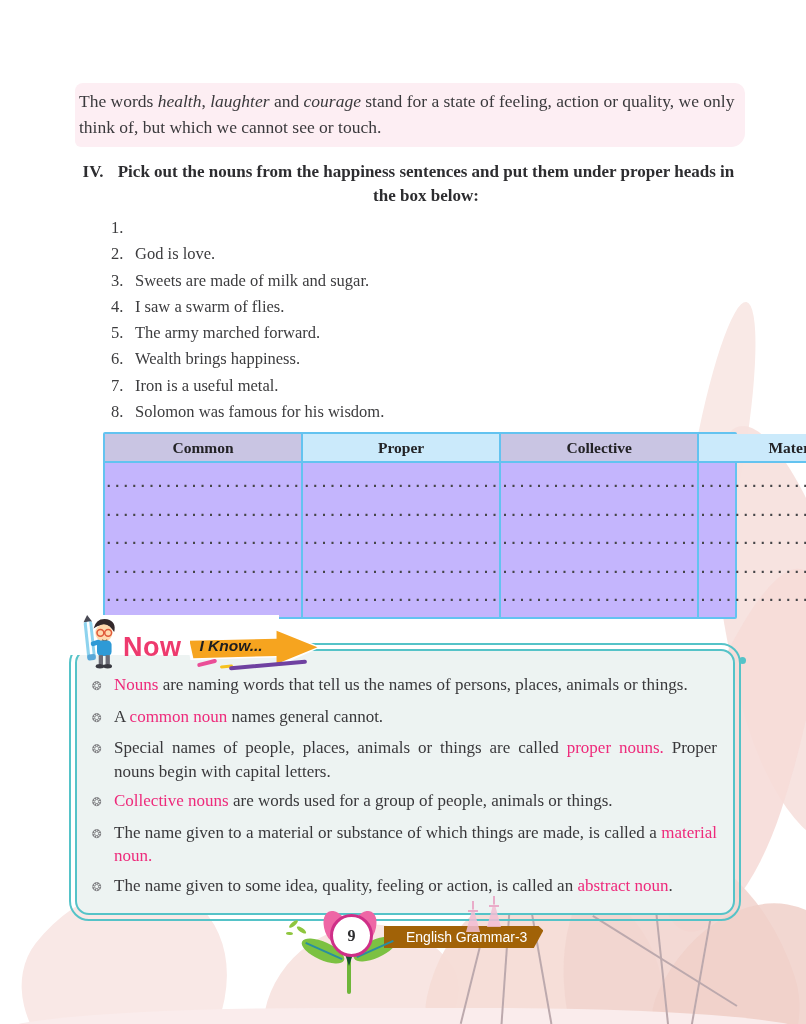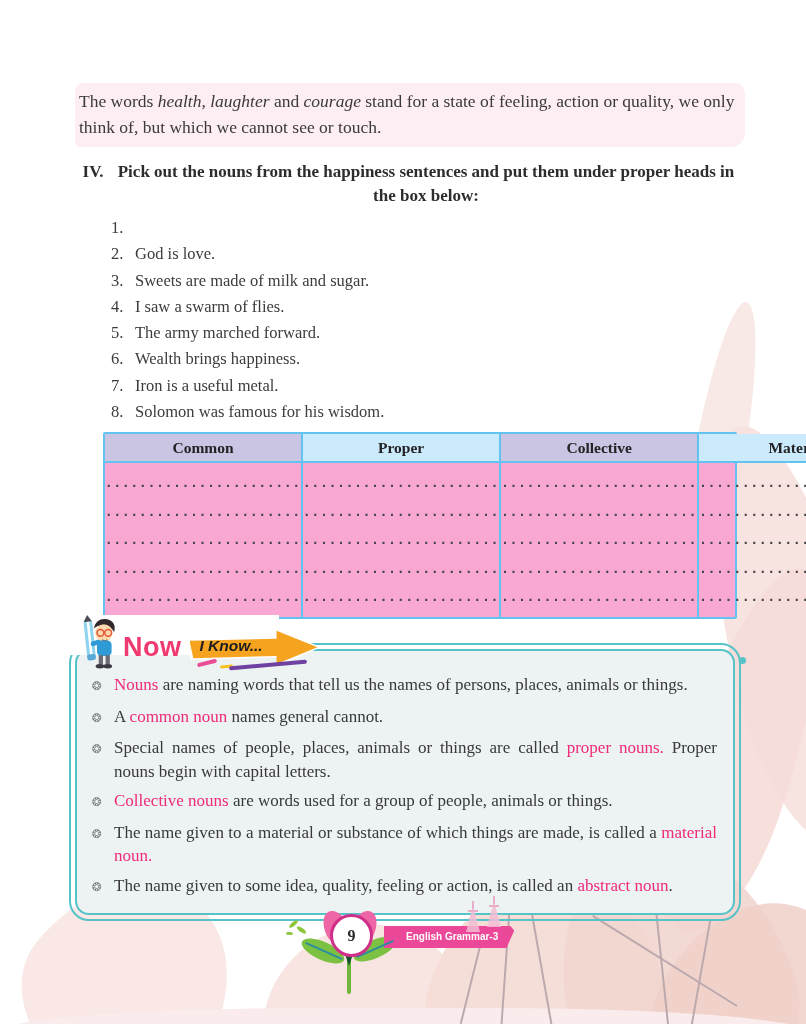--- a/index.html
+++ b/index.html
@@ -21,21 +21,21 @@
   .ex-head{display:flex;margin-top:13px;font-weight:bold;font-size:17px;
            line-height:24px;color:#2d2d30;text-align:center;}
   .ex-num{width:36px;flex:0 0 36px;}
   .ex-title{flex:1;padding-right:4px;}
 
   .sentences{list-style:none;margin:7px 0 0 36px;padding:0;font-size:16.5px;color:#3c3c3e;}
   .sentences li{display:flex;line-height:26.3px;}
   .s-num{width:24px;flex:0 0 24px;}
 
   .noun-table{display:flex;margin:7px 0 0 28px;width:634px;
-              border:2px solid #63c3f0;border-radius:2px;background:#f9a8d4;box-sizing:border-box;}
+              border:2px solid #63c3f0;border-radius:2px;background:#c4b5fd;box-sizing:border-box;}
   .ncol{flex:1;border-right:2px solid #63c3f0;}
   .ncol:last-child{border-right:none;}
   .ncol-h{height:27px;line-height:27px;text-align:center;font-weight:bold;
           font-size:15.5px;color:#232326;border-bottom:2px solid #63c3f0;}
   .ncol:nth-child(odd) .ncol-h{background:#c9c5e3;}
   .ncol:nth-child(even) .ncol-h{background:#cbeafb;}
   .ncol-b{padding:5px 0 7px 0;}
   .dotline{height:28.4px;line-height:30px;text-align:center;font-size:12.5px;
            letter-spacing:1px;color:#454548;font-weight:bold;overflow:hidden;
            font-family:"DejaVu Sans Mono", monospace;}
@@ -84,22 +84,22 @@
   .leaf{position:absolute;width:46px;height:18px;background:#7cc142;border-radius:50%;z-index:2;}
   .leaf-l{left:300px;top:44px;transform:rotate(24deg);}
   .leaf-r{left:352px;top:42px;transform:rotate(-24deg);}
   .leafvein{position:absolute;width:40px;height:1.6px;background:#2a8ea0;z-index:3;}
   .vein-l{left:304px;top:52px;transform:rotate(24deg);}
   .vein-r{left:355px;top:50px;transform:rotate(-24deg);}
   .calyx{position:absolute;left:343px;top:50px;width:12px;height:18px;background:#14502e;
          clip-path:polygon(0 0,100% 0,50% 100%);z-index:3;}
   .stem{position:absolute;left:347px;top:60px;width:3.5px;height:36px;background:#6fb63a;
         border-radius:2px;z-index:2;}
-  .ribbon{position:absolute;left:384px;top:28px;height:22px;background:#ec4899;color:#fff;
-      font-family:"Liberation Sans",sans-serif;font-weight:bold;font-size:10px;
+  .ribbon{position:absolute;left:384px;top:28px;height:22px;background:#a16207;color:#fff;
+      font-family:"Liberation Sans",sans-serif;font-weight:normal;font-size:14px;
       line-height:22px;padding:0 16px 0 22px;z-index:2;
       clip-path:polygon(0 0,97% 0,100% 20%,94% 100%,0 100%);}
   .sparkle{position:absolute;width:11px;height:4px;background:#8fc63f;border-radius:50%;z-index:2;}
   .spark1{left:288px;top:24px;transform:rotate(-40deg);}
   .spark2{left:296px;top:30px;transform:rotate(35deg);}
   .spark3{left:286px;top:34px;transform:rotate(5deg);width:7px;height:3px;}
   .tower{position:absolute;z-index:2;opacity:.85;}
   .tower::before{content:"";display:block;width:0;height:0;border-left:7px solid transparent;
       border-right:7px solid transparent;border-bottom:26px solid #f3bed4;}
   .tower::after{content:"";position:absolute;left:2px;top:4px;width:10px;height:2px;background:#e9a0c2;}

